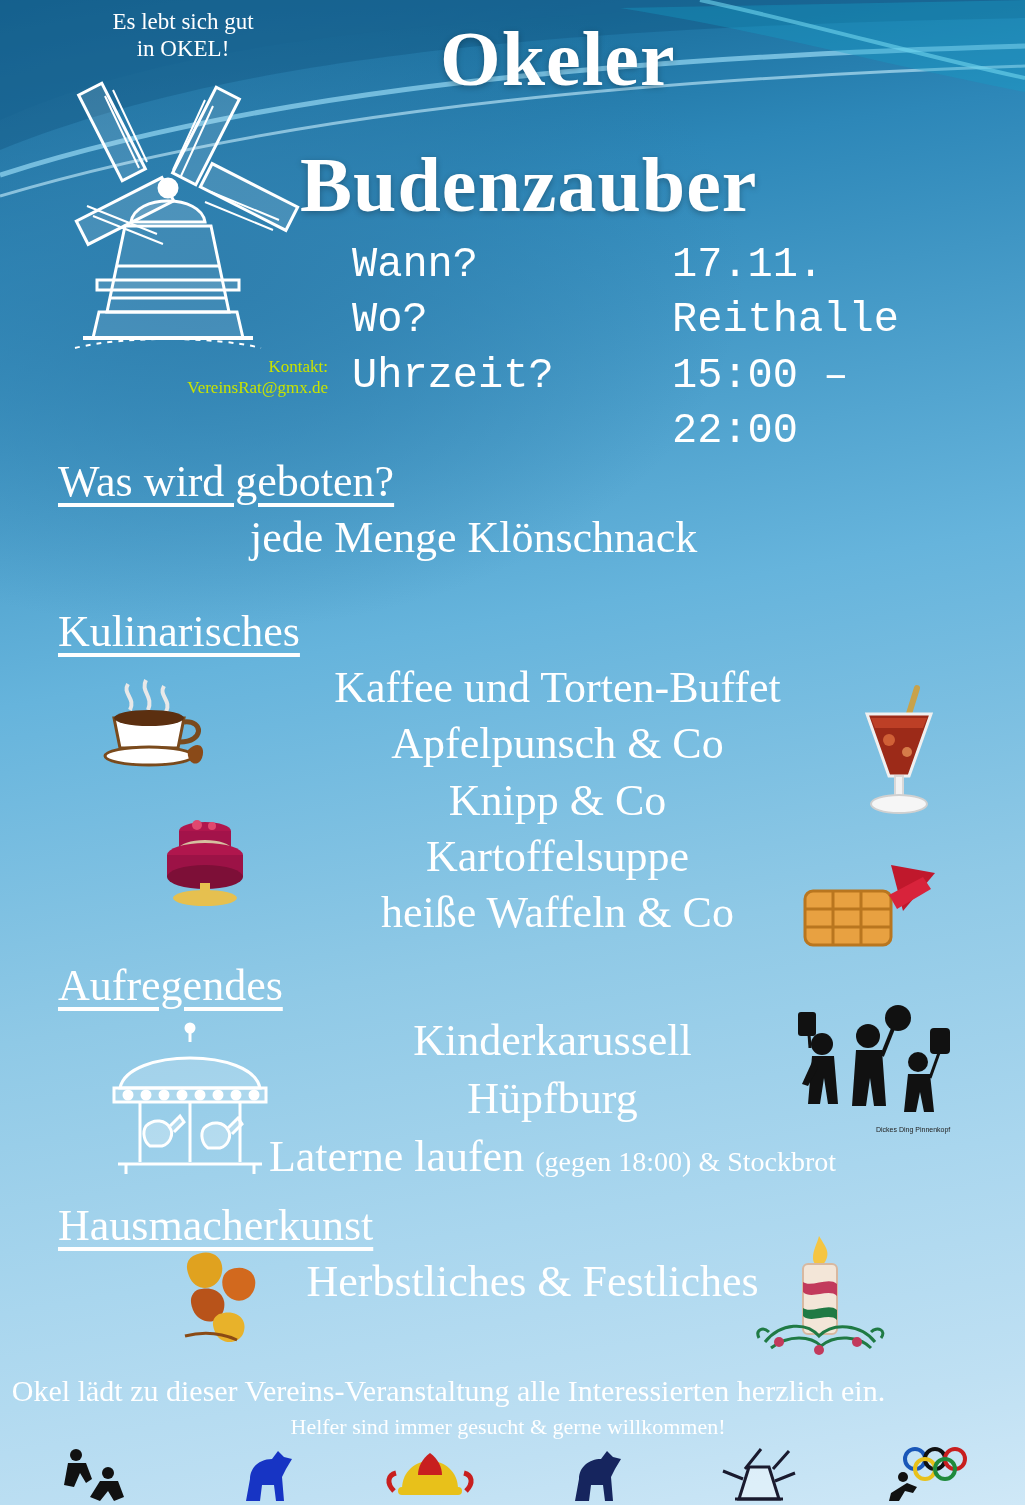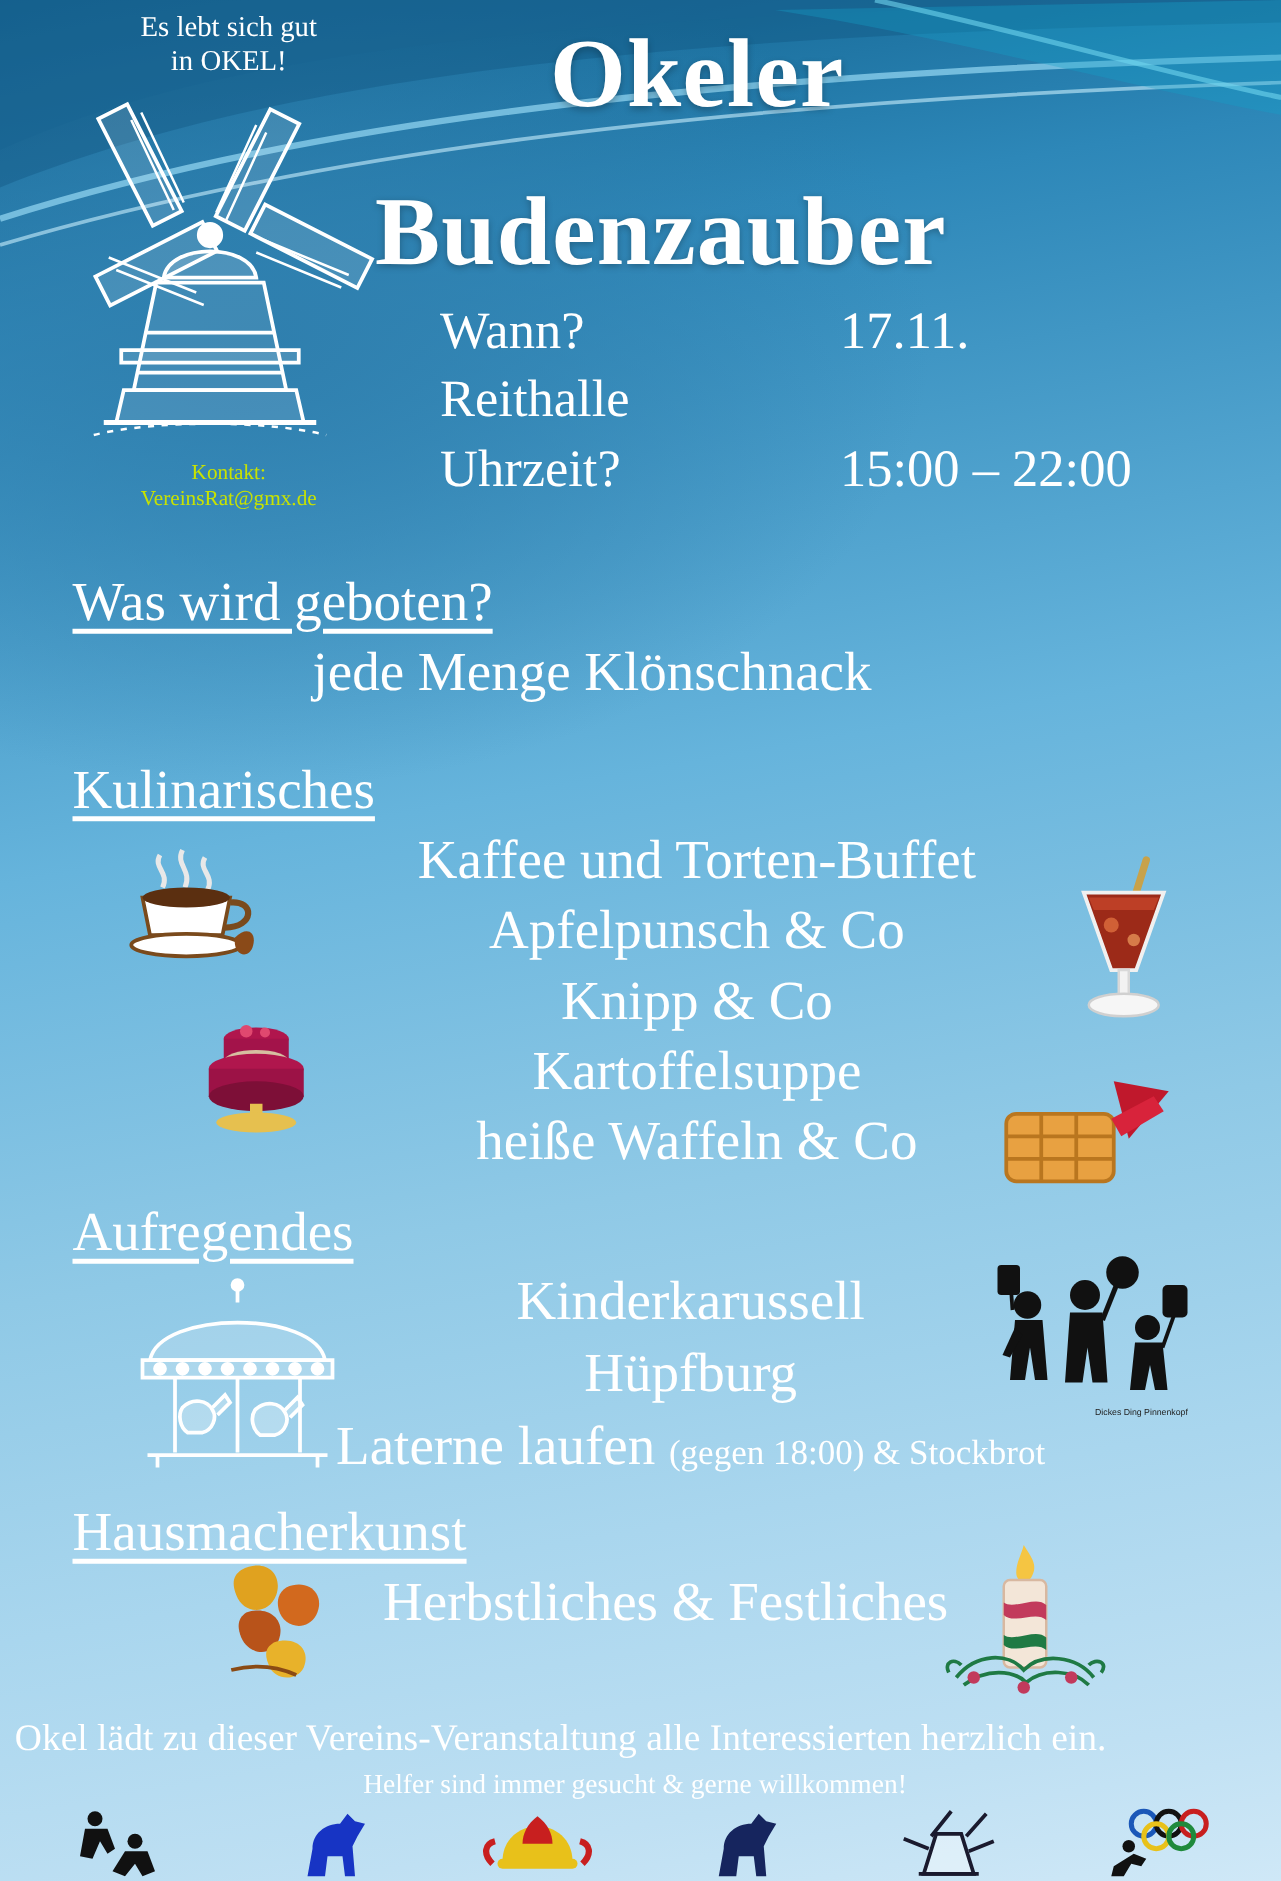--- a/index.html
+++ b/index.html
@@ -11,29 +11,29 @@
       linear-gradient(170deg,#0e5e8a 0%, #2d87b8 16%, #66b4dc 42%, #8fc9e6 62%, #a9d6ee 78%, #bfe0f3 92%, #cfe8f7 100%);
     position:relative;
     color:#ffffff;
   }
   
   .swoosh{position:absolute;left:0;top:0;width:1025px;height:230px;pointer-events:none;}
   
   .logo-block{position:absolute;left:38px;top:8px;width:290px;height:410px;text-align:center;}
   .logo-tag{font-size:23px;line-height:1.18;color:#ffffff;font-family:"Liberation Serif",serif;}
   .windmill{margin-top:4px;}
-  .contact{position:absolute;left:0;top:360px;width:290px;text-align:center;color:#c8e300;font-size:17px;line-height:1.22;}
+  .contact{position:absolute;left:0;top:349px;width:290px;text-align:right;color:#c8e300;font-size:17px;line-height:1.22;}
   
   .title1{position:absolute;left:440px;top:14px;font-size:78px;font-weight:bold;letter-spacing:1px;
           text-shadow:0 2px 6px rgba(0,0,0,.28);}
   .title2{position:absolute;left:300px;top:140px;font-size:78px;font-weight:bold;letter-spacing:1px;
           text-shadow:0 2px 6px rgba(0,0,0,.28);}
   
   .facts{position:absolute;left:352px;top:238px;width:620px;}
-  .facts-row{display:flex;font-size:42px;line-height:1.32;}
+  .facts-row{display:flex;font-size:42px;line-height:1.32;font-family:Liberation Mono, monospace;}
   .facts-q{width:320px;}
   .facts-a{flex:1;}
   
   .sec-head{font-size:44px;text-decoration:underline;text-underline-offset:7px;}
   .sec1{position:absolute;left:58px;top:456px;}
   .sec1-item{position:absolute;left:250px;top:512px;font-size:44px;}
   .sec2{position:absolute;left:58px;top:606px;}
   .list-kul{position:absolute;left:0px;top:660px;width:1025px;text-align:center;font-size:44px;line-height:1.28;}
   .list-kul div{padding-left:90px;}
   .sec3{position:absolute;left:58px;top:960px;}
@@ -110,20 +110,21 @@
 
 <div class="title1">Okeler</div>
 <div class="title2">Budenzauber</div>
 
 <div class="facts">
   <div class="facts-row">
     <div class="facts-q">Wann?</div>
     <div class="facts-a">17.11.</div>
   </div>
   <div class="facts-row">
+    <div class="facts-q">Wo?</div>
     <div class="facts-a">Reithalle</div>
   </div>
   <div class="facts-row">
     <div class="facts-q">Uhrzeit?</div>
     <div class="facts-a">15:00 – 22:00</div>
   </div>
 </div>
 
 <div class="sec-head sec1">Was wird geboten?</div>
 <div class="sec1-item">jede Menge Klönschnack</div>

